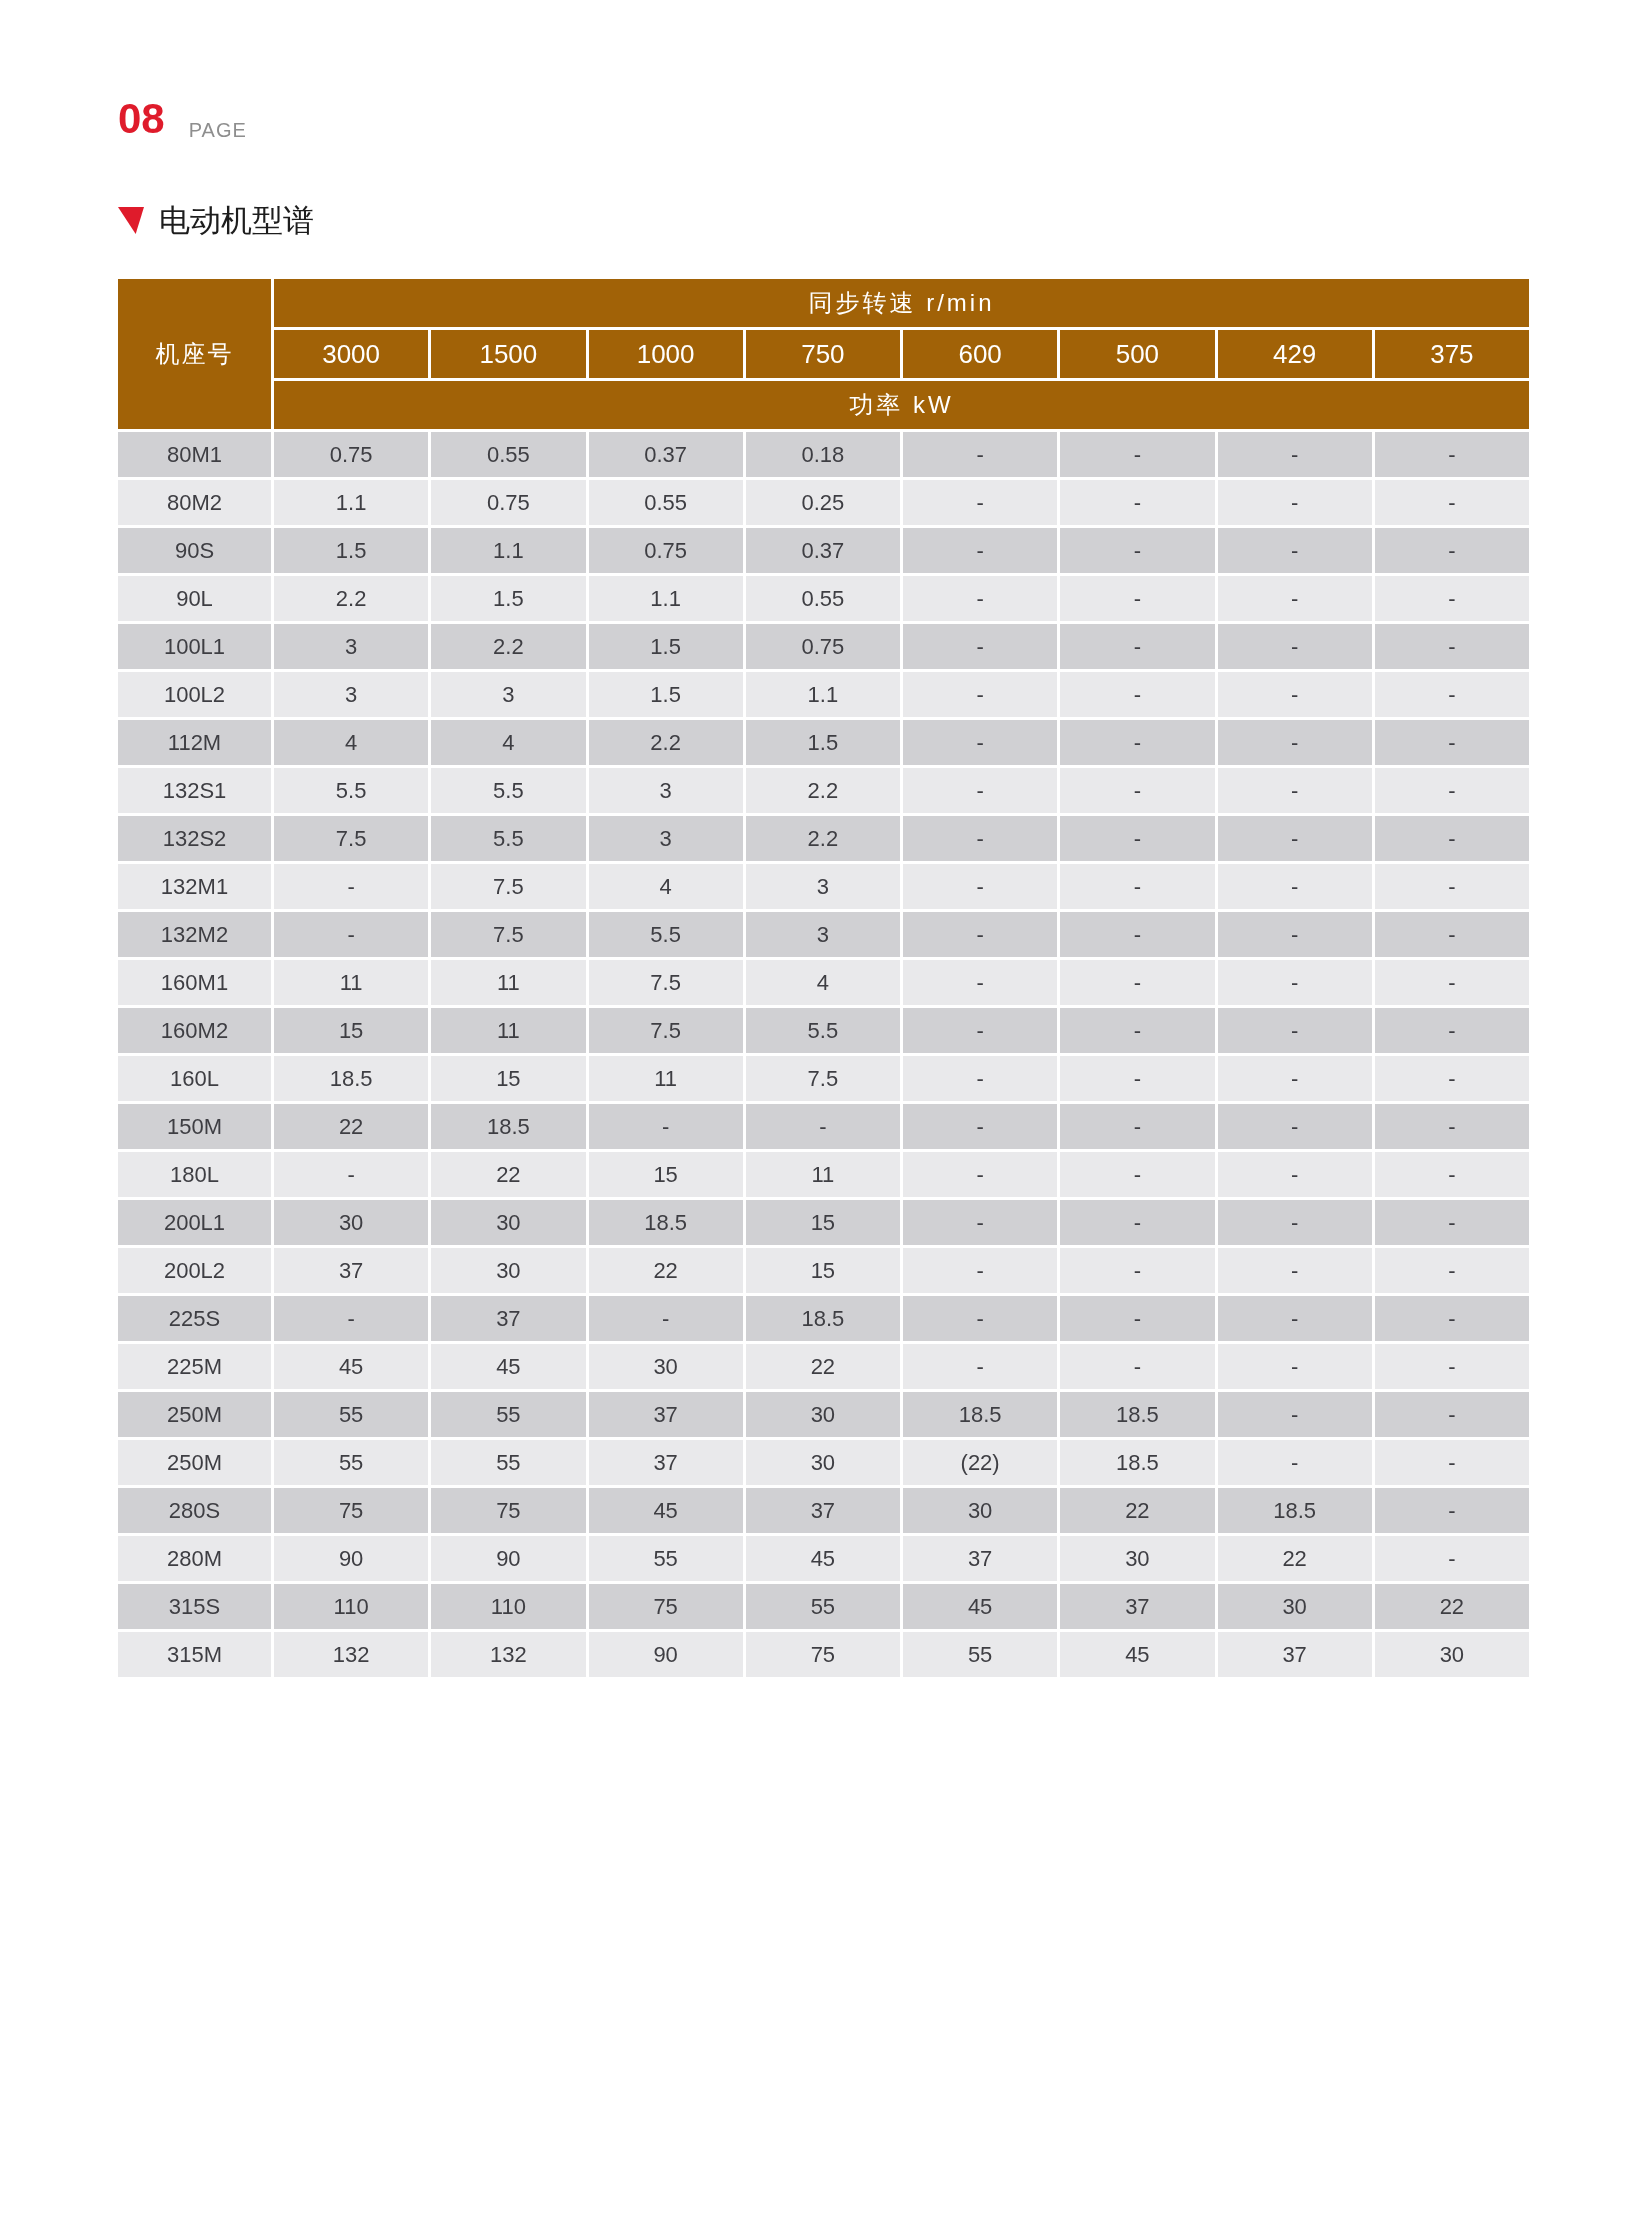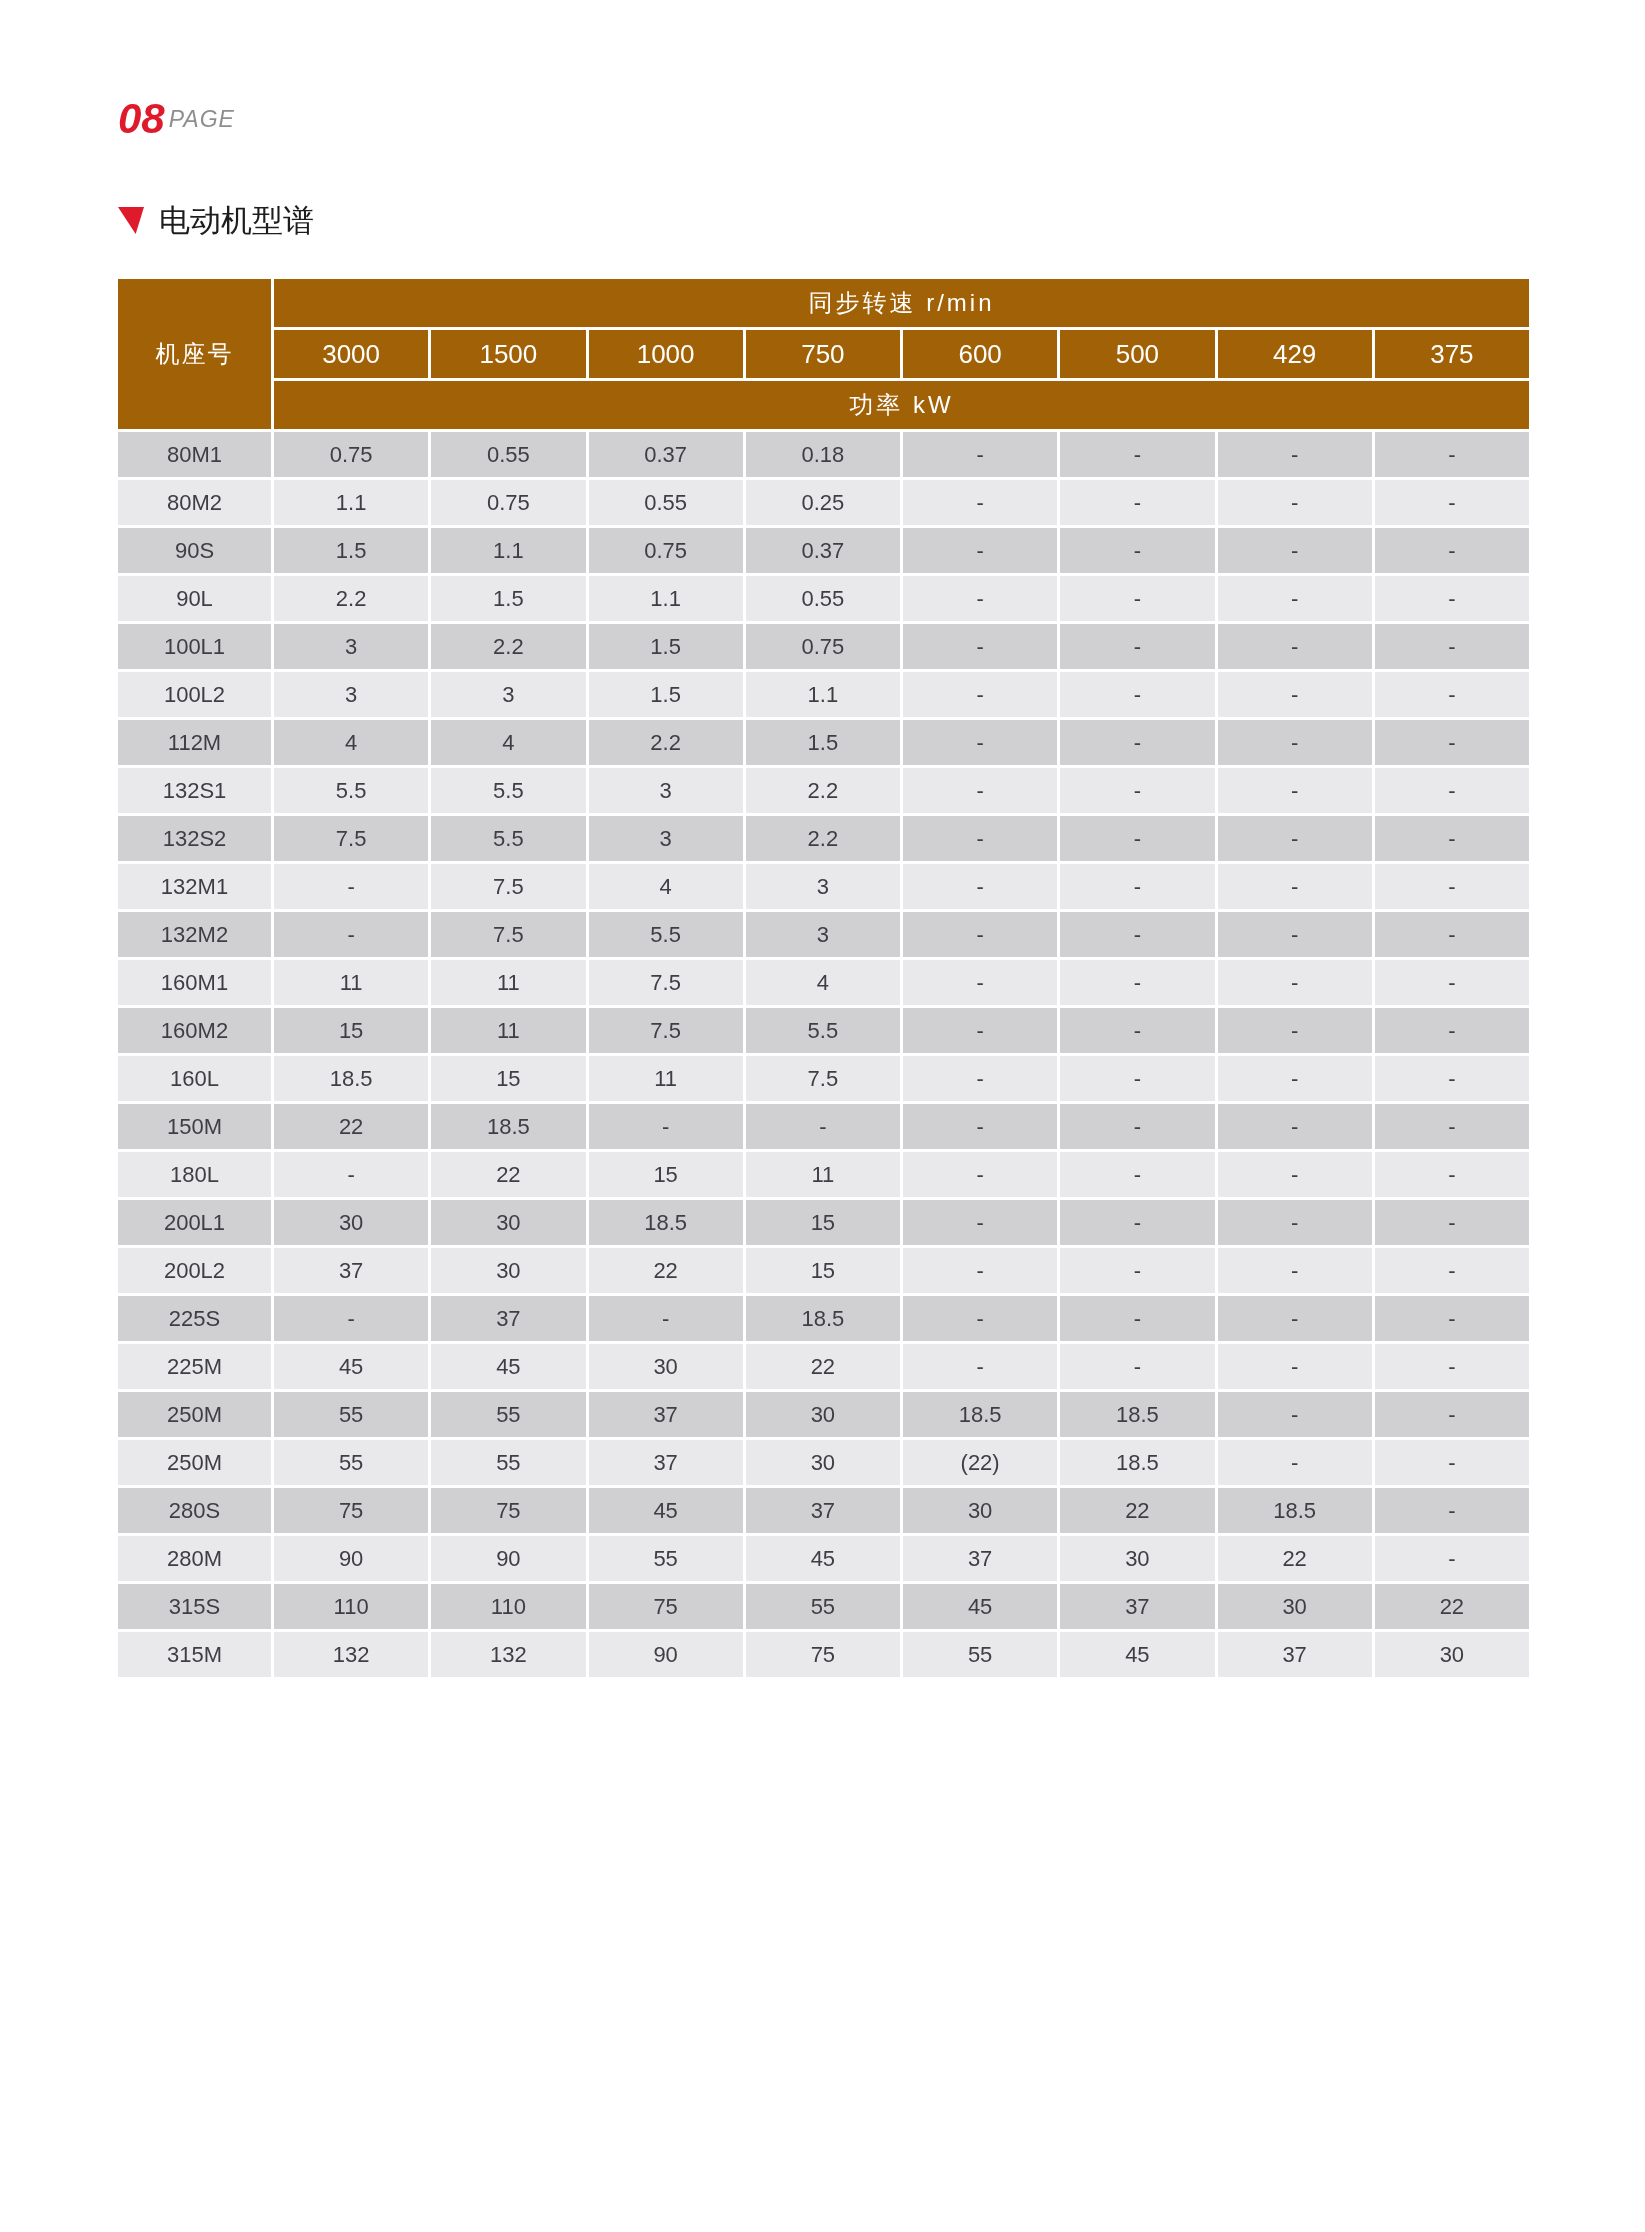--- a/index.html
+++ b/index.html
@@ -11,33 +11,32 @@
     background: #ffffff;
     font-family: "Liberation Sans", "DejaVu Sans", sans-serif;
     overflow: hidden;
   }
   .content {
     padding: 98px 116px 0 118px;
   }
   
   .pagenum-row {
     display: flex;
-    align-items: center;
-    gap: 4px;
-    font-style: italic;
+    align-items: flex-end;
+    gap: 24px;
   }
   .page-number {
     color: #DF1B2B;
     font-size: 42px;
     font-weight: bold;
     line-height: 1;
   }
   .page-label {
     color: #8E8E8E;
-    font-size: 23px;
+    font-size: 20px;
     letter-spacing: 1px;
     line-height: 1;
   }
   .doc-subtitle {
     margin-top: 6px;
     color: #4A4A4A;
     font-size: 20px;
     line-height: 1.2;
   }
   

